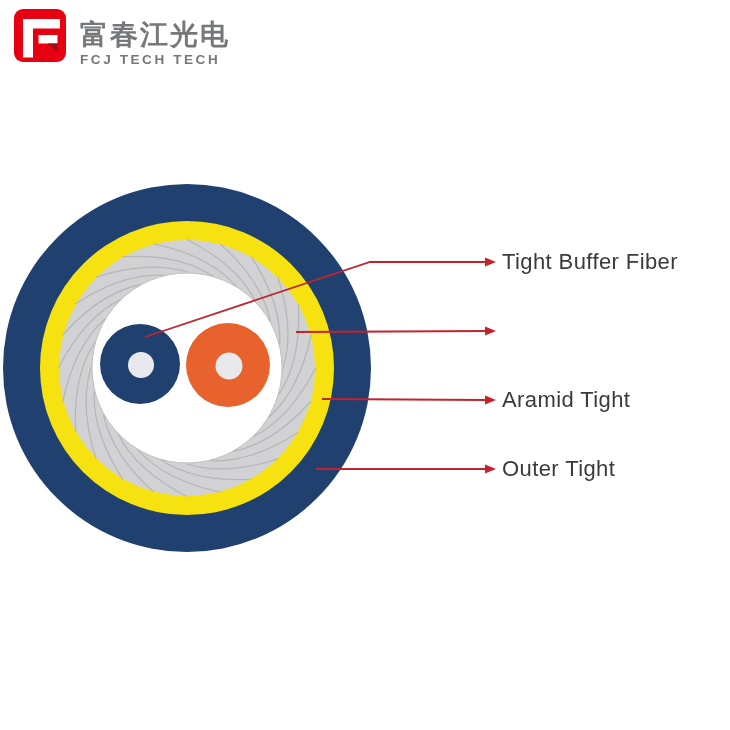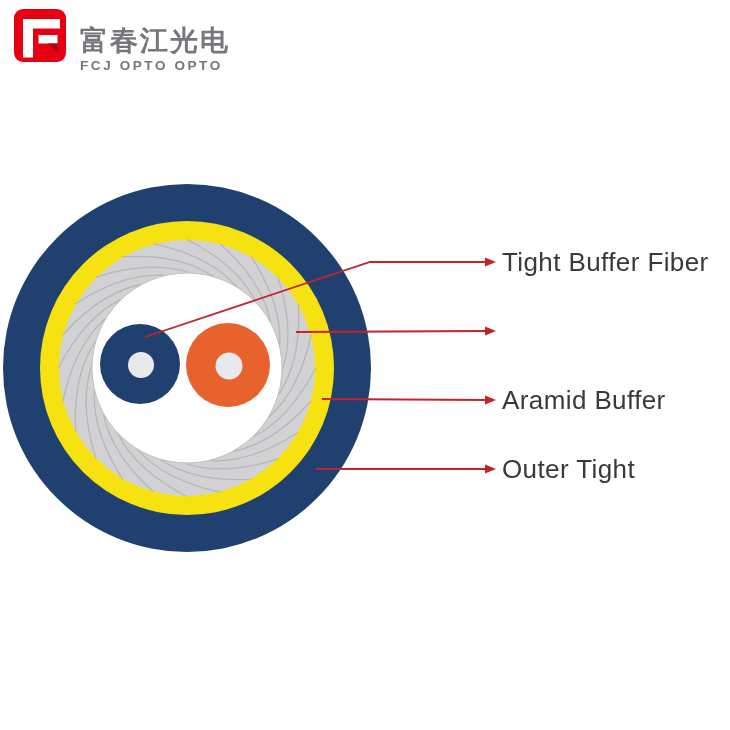--- a/index.html
+++ b/index.html
@@ -8,58 +8,58 @@
     background:#ffffff;
     font-family:"Liberation Sans", sans-serif;
     position:relative;
     overflow:hidden;
   }
   .page{position:absolute;inset:0;}
 
   
   .logo{position:absolute;left:13px;top:8px;display:flex;align-items:flex-start;}
   .logo-icon{display:block;}
-  .logo-text{margin-left:13px;margin-top:18px;}
+  .logo-text{margin-left:13px;margin-top:12px;}
   .logo-zh{
     font-size:28px;font-weight:bold;color:#76777a;
     letter-spacing:2px;line-height:30px;white-space:nowrap;
   }
   .logo-en{
     font-size:13.5px;font-weight:bold;color:#76777a;
     letter-spacing:2.6px;line-height:16px;margin-top:2px;white-space:nowrap;
   }
 
   
   .diagram-svg{position:absolute;left:0;top:0;}
 
   
   .ann-label{
     position:absolute;left:502px;height:26px;line-height:26px;
-    font-size:26px;color:#3a3a3c;letter-spacing:0.4px;white-space:nowrap;
+    font-size:22px;color:#3a3a3c;letter-spacing:0.4px;white-space:nowrap;
   }
   .lbl-1{top:249px;}
   .lbl-2{top:318px;}
   .lbl-3{top:387px;}
   .lbl-4{top:456px;}
 </style>
 </head>
 <body>
 
 <div class="page">
 
   <header class="logo">
     <svg class="logo-icon" width="54" height="55" viewBox="0 0 54 55">
       <rect x="1" y="1" width="52" height="53" rx="9" fill="#e60012"></rect>
       <path fill="#ffffff" d="M10 11 h37 v9.5 h-27 v29 h-10 z"></path>
       <path fill="#ffffff" d="M25.5 27 h19 v8.5 h-19 z"></path>
       <path d="M44.5 35.5 l-10 0 10 8 z" fill="#9c0d17"></path>
     </svg>
     <div class="logo-text">
       <div class="logo-zh">富春江光电</div>
-      <div class="logo-en">FCJ OPTO OPTO</div>
+      <div class="logo-en">FCJ TECH TECH</div>
     </div>
   </header>
 
   <svg class="diagram-svg" width="730" height="730" viewBox="0 0 730 730">
 
     <circle cx="187" cy="368" r="184" fill="#20406f"></circle>
 
     <circle cx="187" cy="368" r="147" fill="#f6e211"></circle>
 
     <circle cx="187" cy="368" r="128" fill="#d2d2d4"></circle>
@@ -83,16 +83,16 @@
     <polygon points="485,326.5 496,331 485,335.5" fill="#c4232b"></polygon>
 
     <line x1="322" y1="399" x2="486" y2="400" stroke-width="1.8" stroke="#c4232b"></line>
     <polygon points="485,395.5 496,400 485,404.5" fill="#c4232b"></polygon>
 
     <line x1="316" y1="469" x2="486" y2="469" stroke-width="1.8" stroke="#c4232b"></line>
     <polygon points="485,464.5 496,469 485,473.5" fill="#c4232b"></polygon>
   </svg>
 
   <div class="ann-label lbl-1">Tight Buffer Fiber</div>
-  <div class="ann-label lbl-3">Aramid Buffer</div>
+  <div class="ann-label lbl-3">Aramid Tight</div>
   <div class="ann-label lbl-4">Outer Tight</div>
 
 </div>
 
 </body></html>

